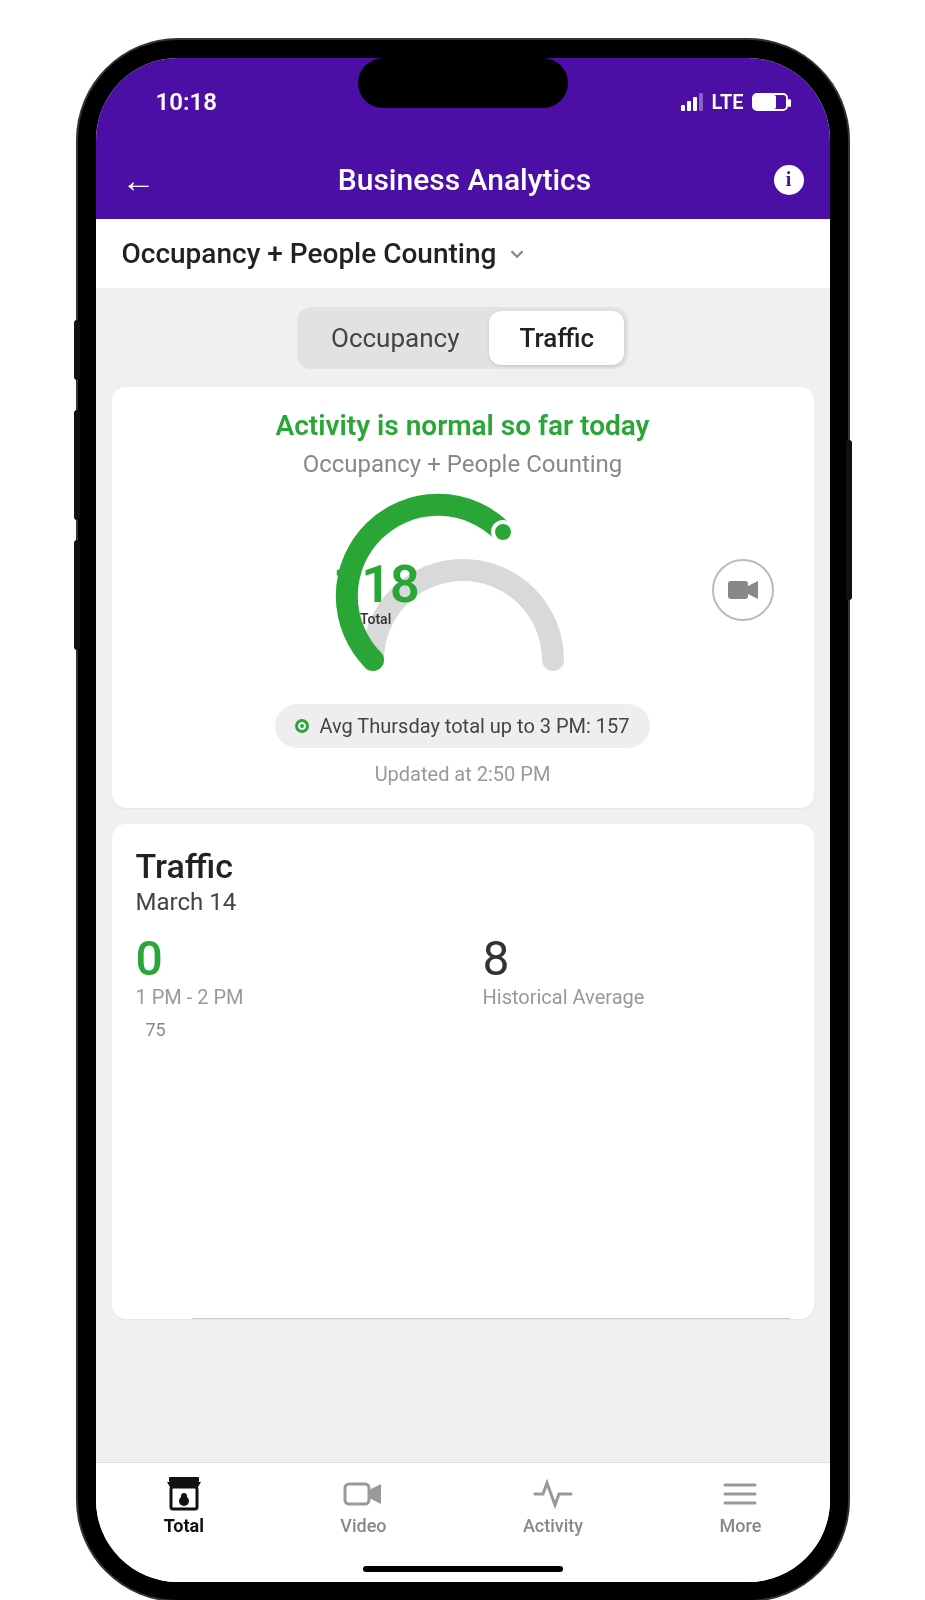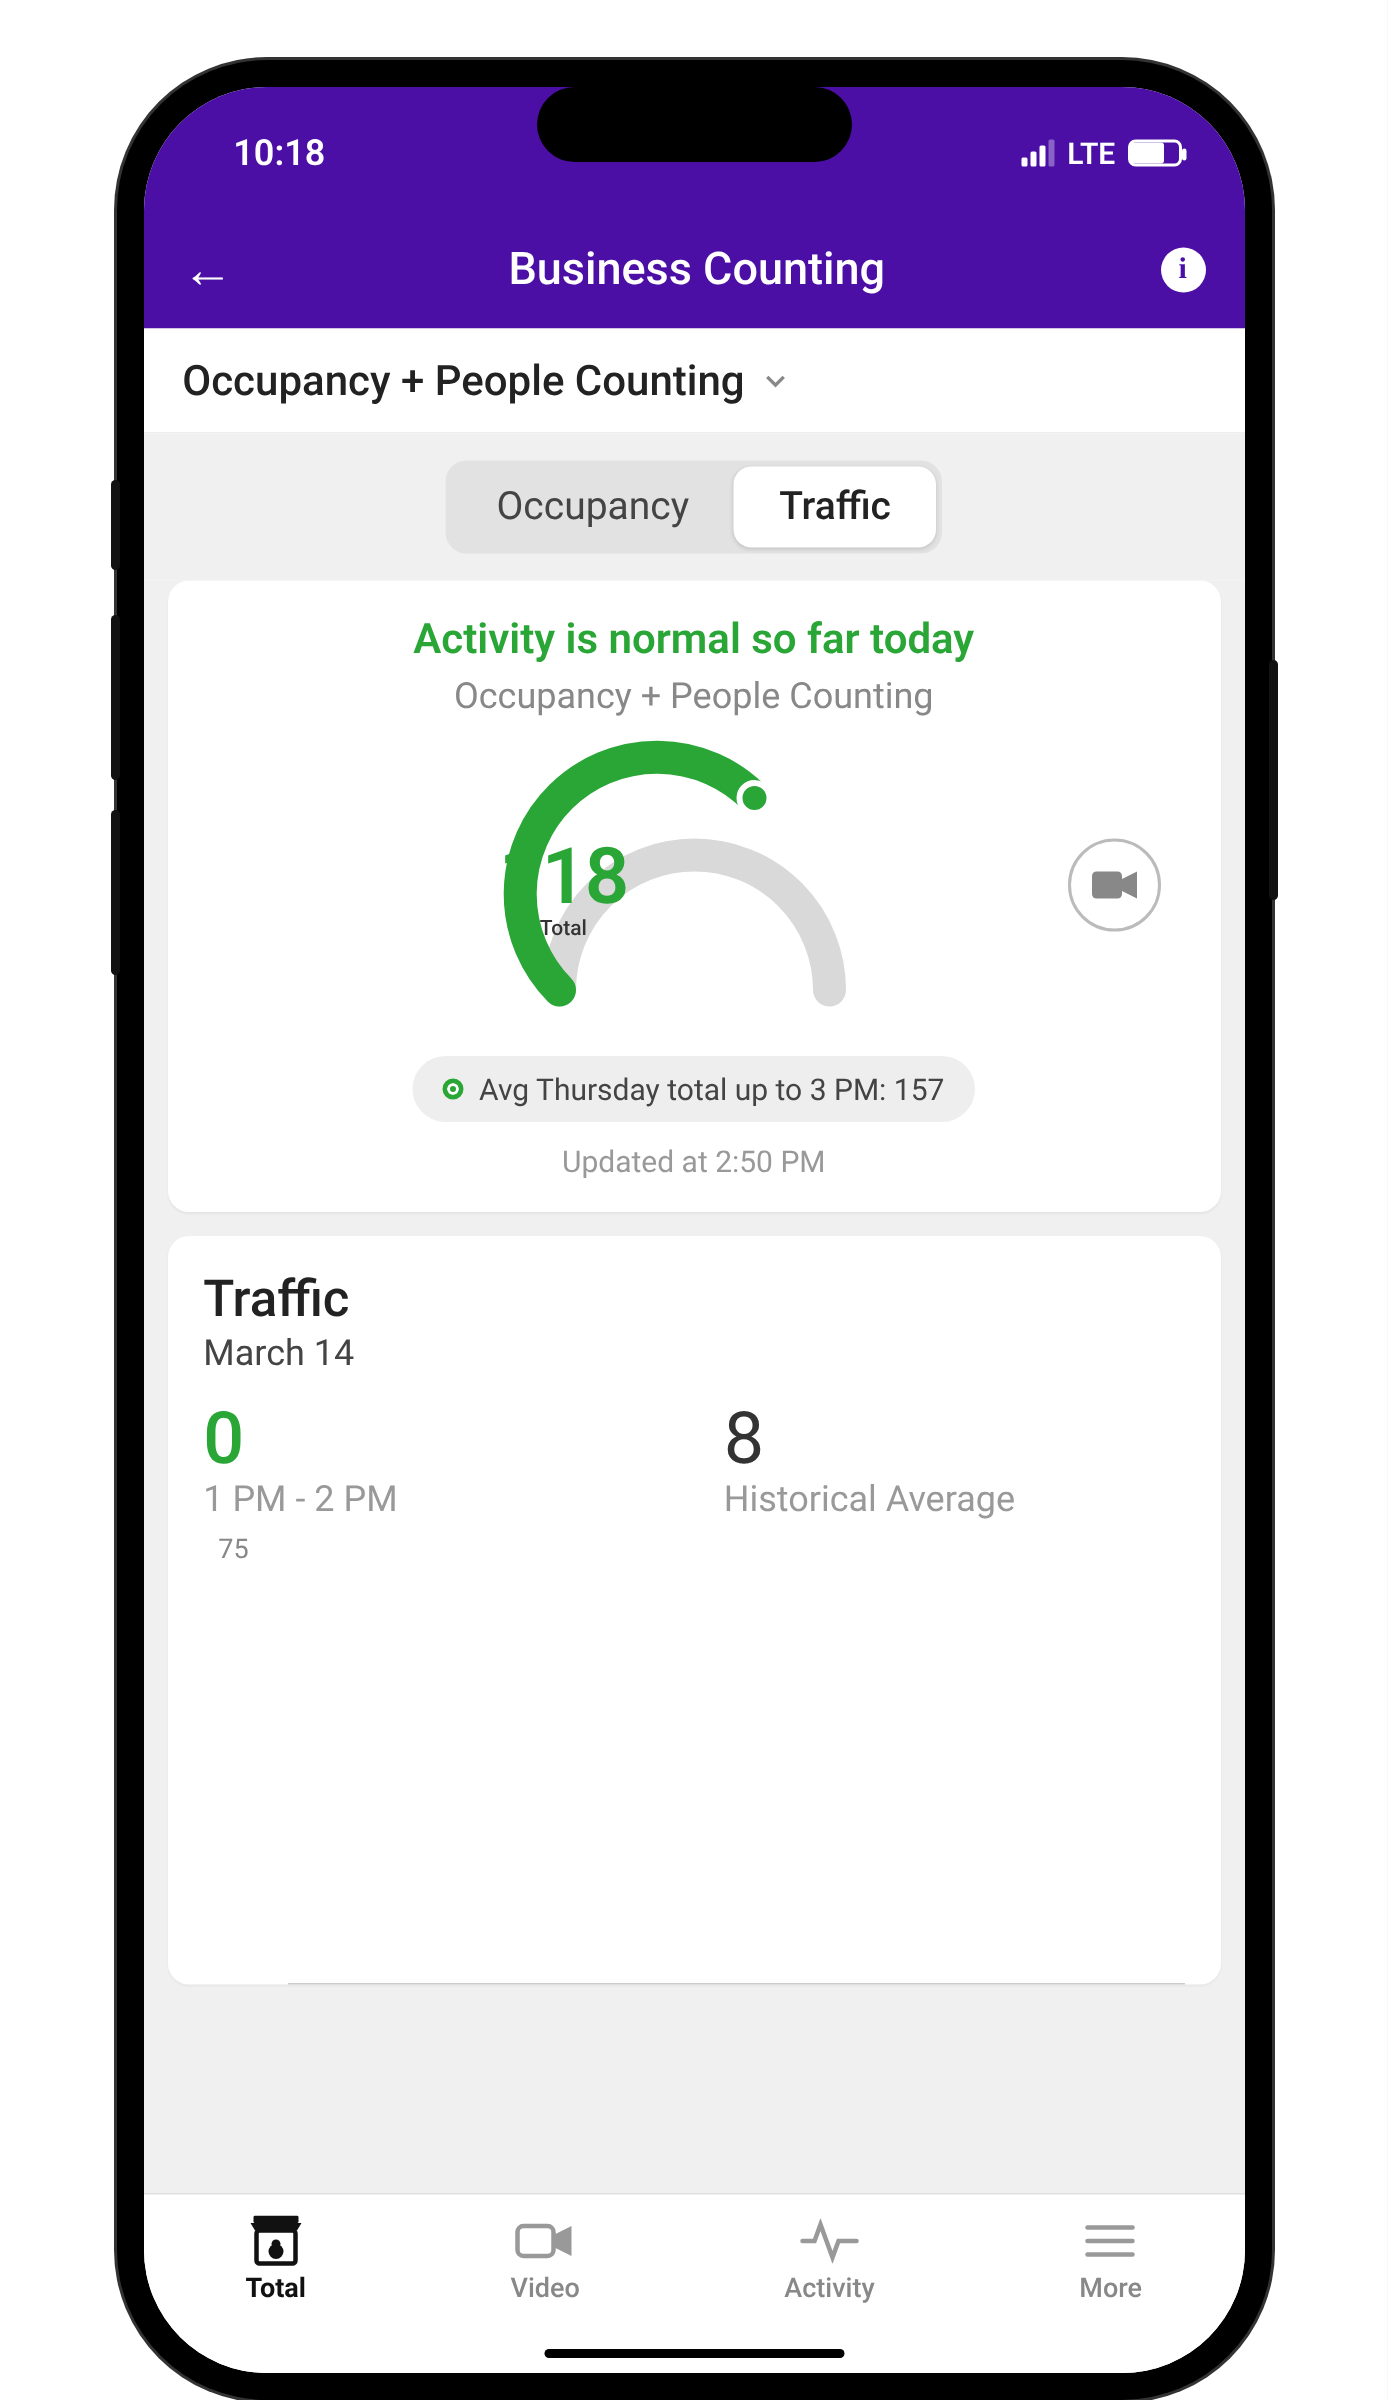--- a/index.html
+++ b/index.html
@@ -124,21 +124,21 @@
   .pill-dot { width: 14px; height: 14px; border-radius: 50%; border: 3px solid #2aa637; background: #2aa637; box-shadow: inset 0 0 0 2px #fff; }
   .updated { text-align: center; color: #999; font-size: 20px; margin-top: 14px; }
 
   .traffic-card { padding: 22px 24px 0 24px; }
   .tc-title { font-size: 34px; font-weight: 500; color: #222; }
   .tc-date { font-size: 24px; color: #444; margin-top: 2px; }
   .tc-stats { display: flex; margin-top: 14px; gap: 40px; }
   .tc-col { flex: 1; }
   .tc-big-green { font-size: 48px; font-weight: 500; color: #2aa637; }
   .tc-big { font-size: 48px; font-weight: 400; color: #333; }
-  .tc-sub { font-size: 24px; color: #999; margin-top: -2px; }
+  .tc-sub { font-size: 20px; color: #999; margin-top: -2px; }
 
   .chart-area { position: relative; height: 290px; margin-top: 20px; }
   .ytick { position: absolute; left: 10px; font-size: 18px; color: #888; transform: translateY(-50%); }
   .bars-row {
     position: absolute; left: 56px; right: 0; bottom: 0; height: 100%;
     display: flex; align-items: flex-end; border-bottom: 1px solid #ccc;
   }
   .bar-group { flex:1; display:flex; align-items:flex-end; justify-content:center; gap:3px; }
   .bar-a { width: 14px; background: #3bbf3b; border-radius: 2px 2px 0 0; }
   .bar-b { width: 14px; background: #8a8a8a; border-radius: 2px 2px 0 0; }
@@ -183,21 +183,21 @@
           </div>
         <span class="lte">LTE</span>
         <div class="battery">
             <div class="battery-fill"></div>
           </div>
       </div>
     </div>
 
     <div class="app-header">
       <span class="back-arrow">←</span>
-      <span class="header-title">Business Counting</span>
+      <span class="header-title">Business Analytics</span>
       <span class="info-circle">i</span>
     </div>
 
     <div class="dropdown-row">
       <span class="dropdown-label">Occupancy + People Counting</span>
       <svg class="chevron" width="22" height="22" viewBox="0 0 24 24" fill="none" stroke="#888" stroke-width="2.5">
           <path d="M6 9l6 6 6-6"></path>
         </svg>
     </div>
 

